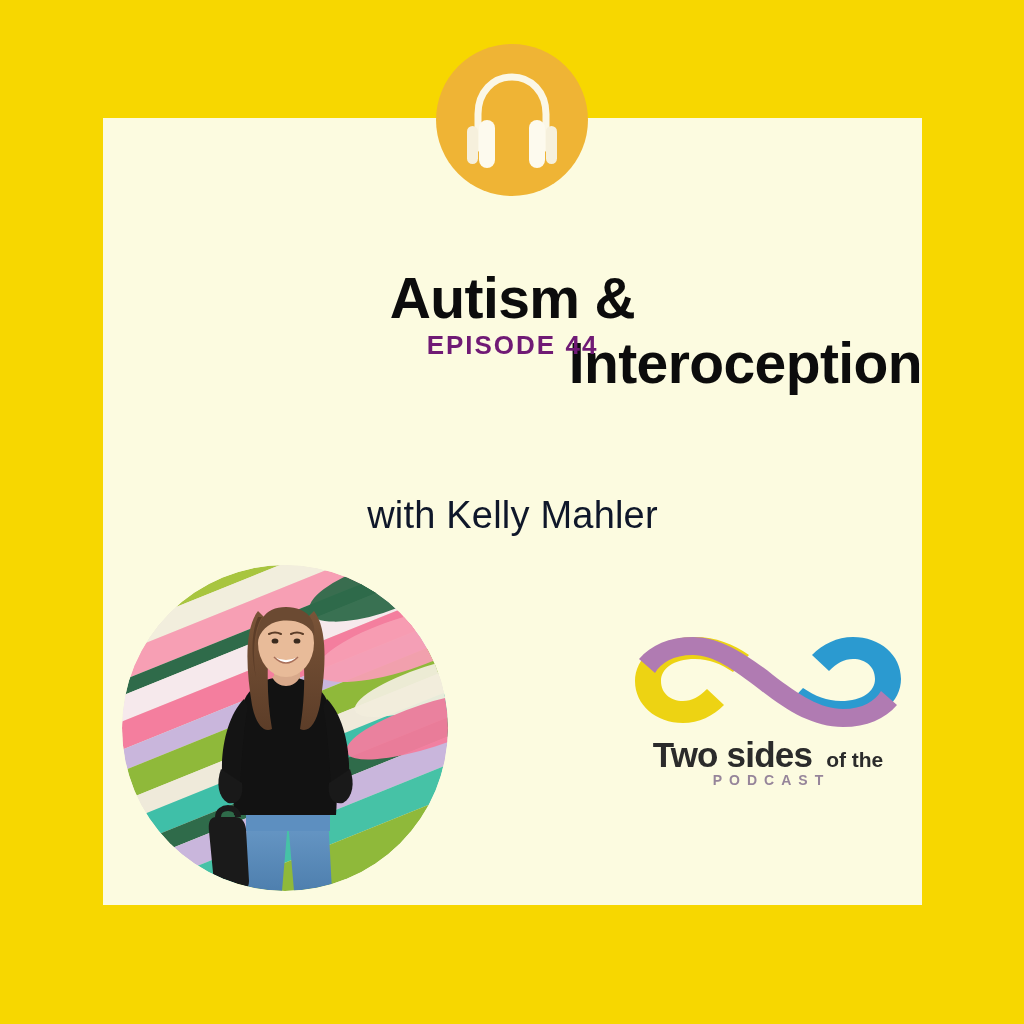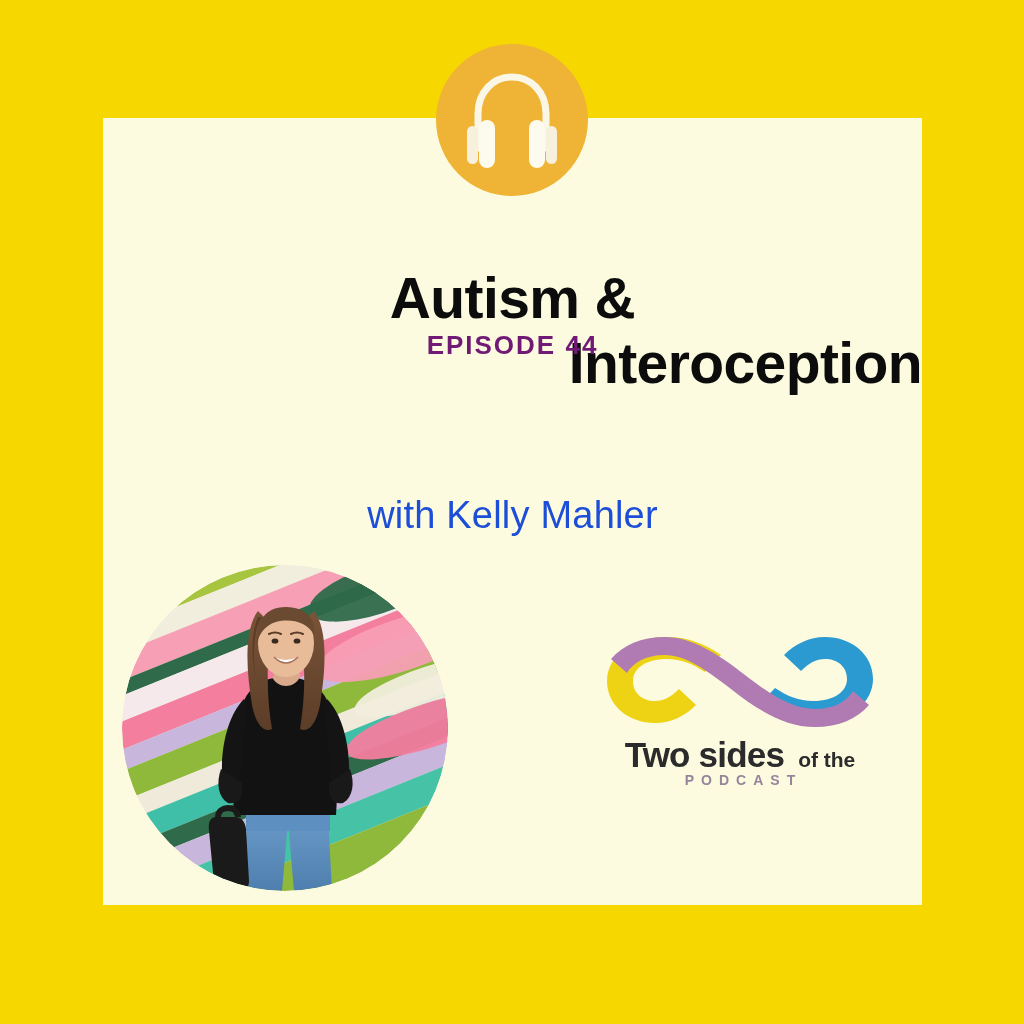--- a/index.html
+++ b/index.html
@@ -77,39 +77,39 @@
   
   .guest {
     position: absolute;
     left: 0;
     top: 376px;
     width: 819px;
     text-align: center;
     font-size: 38px;
     font-weight: 400;
     letter-spacing: 0.2px;
-    color: #1d4ed8;
+    color: #0f172a;
   }
 
   
   .photo {
     position: absolute;
     left: 19px;
     top: 447px;
     width: 326px;
     height: 326px;
     border-radius: 50%;
     overflow: hidden;
   }
   .photo svg { display: block; width: 326px; height: 326px; }
 
   
   .logo {
     position: absolute;
-    left: 492px;
+    left: 520px;
     top: 505px;
     width: 290px;
     height: 240px;
   }
   .logo-mark { width: 290px; height: 112px; display: block; }
 
   .logo-type {
     position: relative;
     width: 290px;
     margin-top: 2px;

